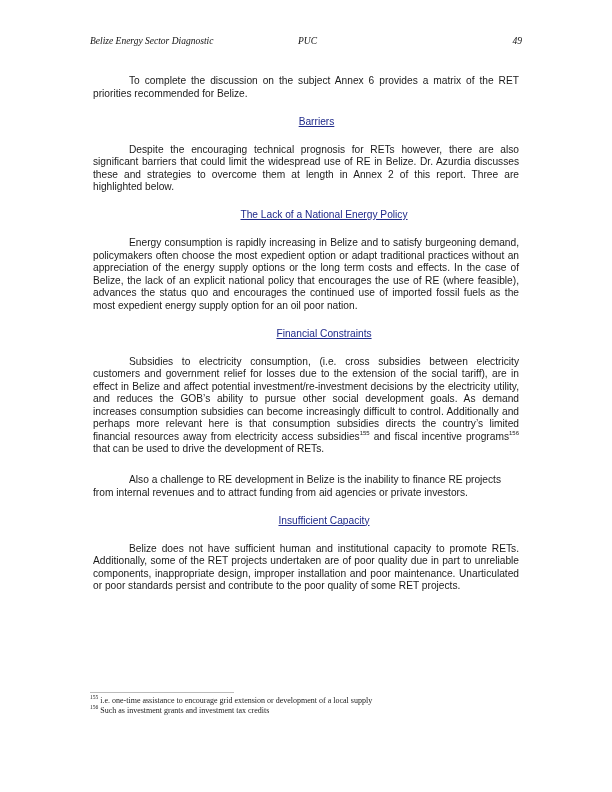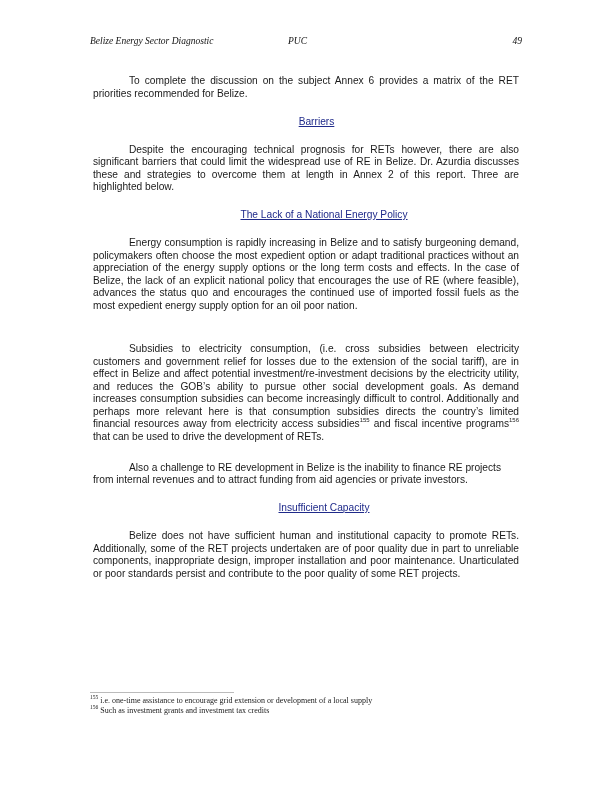--- a/index.html
+++ b/index.html
@@ -3,21 +3,21 @@
 <meta charset="utf-8">
 <style>
   html, body { margin: 0; padding: 0; background: #ffffff; }
   body { width: 612px; height: 792px; position: relative; overflow: hidden; }
   .page { position: absolute; left: 0; top: 0; width: 612px; height: 712px; background: #fff; }
   .header {
     position: absolute; top: 36px; left: 90px; width: 432px; height: 14px;
     font-family: "Liberation Serif", serif; font-style: italic; font-size: 9.5px; color: #111;
   }
   .header .left { position: absolute; left: 0; top: 0; }
-  .header .center { position: absolute; left: 198px; top: 0; text-align: right; }
+  .header .center { position: absolute; left: 208px; top: 0; text-align: right; }
   .header .right { position: absolute; right: 0; top: 0; }
   .body {
     position: absolute; left: 90px; top: 72px; width: 432px;
     font-family: "Liberation Sans", sans-serif; font-size: 10.2px; line-height: 12.5px; color: #1a1a1a;
   }
   .para { margin: 3px; text-align: justify; text-indent: 36px; }
   .para.ragged { text-align: left; }
   .gap { height: 12.5px; }
   .heading {
     margin: 0; color: #1f2a8a; text-decoration: underline; font-size: 10.2px; line-height: 12.5px; text-align: center;
@@ -52,20 +52,21 @@
 
     <p class="para">Despite the encouraging technical prognosis for RETs however, there are also significant barriers that could limit the widespread use of RE in Belize. Dr. Azurdia discusses these and strategies to overcome them at length in Annex 2 of this report. Three are highlighted below.</p>
     <div class="gap"></div>
 
     <p class="heading l2">The Lack of a National Energy Policy</p>
     <div class="gap"></div>
 
     <p class="para">Energy consumption is rapidly increasing in Belize and to satisfy burgeoning demand, policymakers often choose the most expedient option or adapt traditional practices without an appreciation of the energy supply options or the long term costs and effects. In the case of Belize, the lack of an explicit national policy that encourages the use of RE (where feasible), advances the status quo and encourages the continued use of imported fossil fuels as the most expedient energy supply option for an oil poor nation.</p>
     <div class="gap"></div>
 
+    <p class="heading l2">Financial Constraints</p>
     <div class="gap"></div>
 
     <p class="para"><span>Subsidies to electricity consumption, (i.e. cross subsidies between electricity customers and government relief for losses due to the extension of the social tariff), are in effect in Belize and affect potential investment/re-investment decisions by the electricity utility, and reduces the GOB’s ability to pursue other social development goals. As demand increases consumption subsidies can become increasingly difficult to control. Additionally and perhaps more relevant here is that consumption subsidies directs the country’s limited financial resources away from electricity access subsidies</span><sup>155</sup><span> and fiscal incentive programs</span><sup>156</sup><span> that can be used to drive the development of RETs.</span></p>
     <div class="gap"></div>
 
     <p class="para ragged">Also a challenge to RE development in Belize is the inability to finance RE projects from internal revenues and to attract funding from aid agencies or private investors.</p>
     <div class="gap"></div>
 
     <p class="heading l2">Insufficient Capacity</p>
     <div class="gap"></div>

